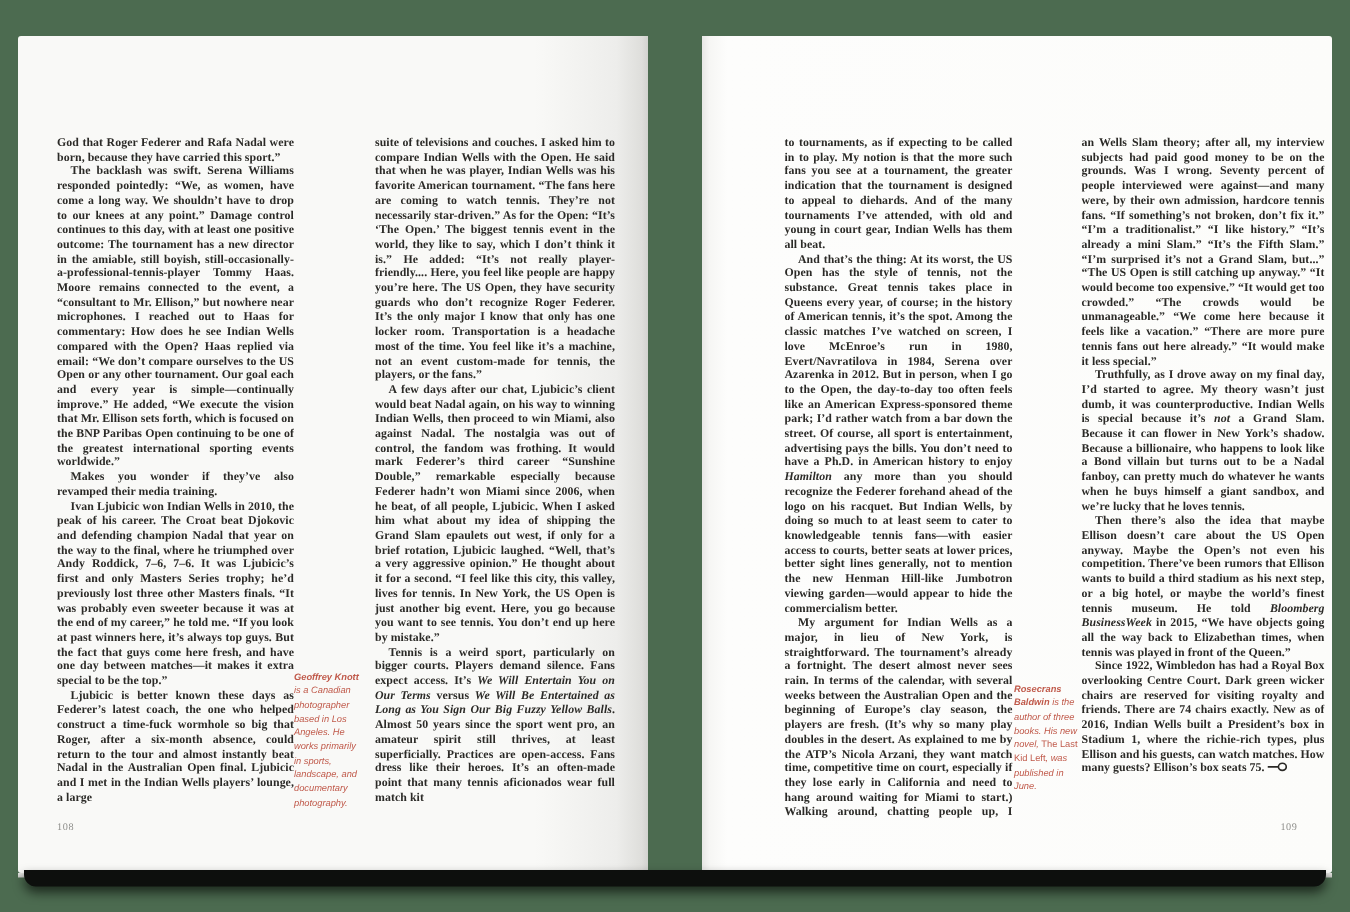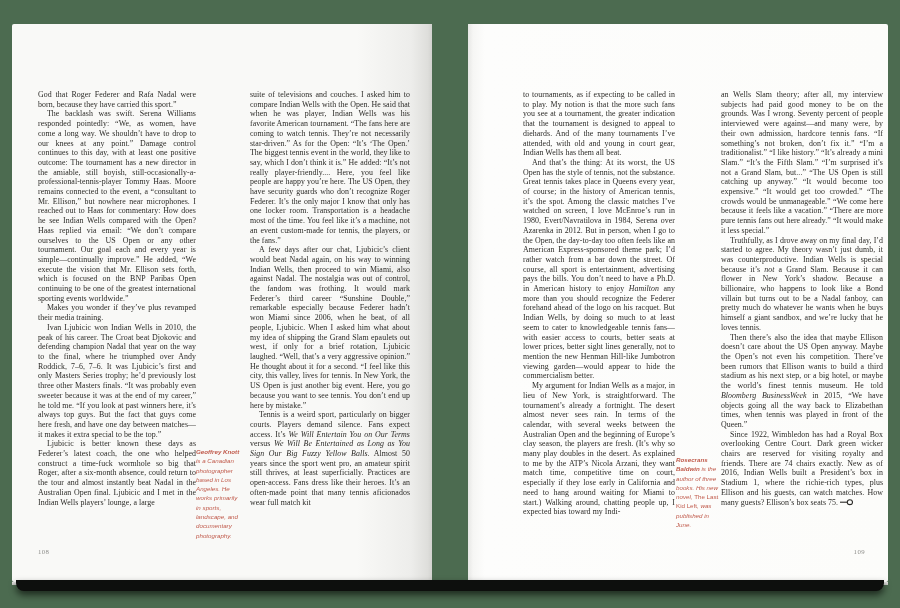--- a/index.html
+++ b/index.html
@@ -34,21 +34,21 @@
   }
   .page::after{ 
     content:"";position:absolute;left:0;right:0;bottom:-3px;height:3px;
     background:linear-gradient(to bottom,#e6e6e3,#c9c9c6);
   }
   .col{
     position:absolute;top:66px;height:456px;overflow:hidden;
     font-size:7.9px;line-height:9.7px;color:var(--ink);
     text-align:justify;letter-spacing:0.05px;
   }
-  .col p{text-align:justify;}
+  .col p{text-align:justify;font-weight:bold;}
   .col p.ind{text-indent:9px;}
   .page.left .c1{left:26px;width:158px;}
   .page.left .c2{left:238px;width:160px;}
   .page.right .c1{left:55px;width:152px;}
   .page.right .c2{left:253px;width:162px;}
   .note{
     position:absolute;width:46px;
     font-family:"Liberation Sans",sans-serif;font-style:italic;
     font-size:6.2px;line-height:9.3px;color:var(--accent);
     text-align:left;
@@ -68,21 +68,21 @@
 </head>
 <body>
 
 <div class="scene">
   <div class="book">
 
     <div class="page left">
       <div class="col c1">
           <p>God that Roger Federer and Rafa Nadal were born, because they have carried this sport.”</p>
           <p class="ind">The backlash was swift. Serena Williams responded pointedly: “We, as women, have come a long way. We shouldn’t have to drop to our knees at any point.” Damage control continues to this day, with at least one positive outcome: The tournament has a new director in the amiable, still boyish, still-occasionally-a-professional-tennis-player Tommy Haas. Moore remains connected to the event, a “consultant to Mr. Ellison,” but nowhere near microphones. I reached out to Haas for commentary: How does he see Indian Wells compared with the Open? Haas replied via email: “We don’t compare ourselves to the US Open or any other tournament. Our goal each and every year is simple—continually improve.” He added, “We execute the vision that Mr. Ellison sets forth, which is focused on the BNP Paribas Open continuing to be one of the greatest international sporting events worldwide.”</p>
-          <p class="ind">Makes you wonder if they’ve plus revamped their media training.</p>
+          <p class="ind">Makes you wonder if they’ve also revamped their media training.</p>
           <p class="ind">Ivan Ljubicic won Indian Wells in 2010, the peak of his career. The Croat beat Djokovic and defending champion Nadal that year on the way to the final, where he triumphed over Andy Roddick, 7–6, 7–6. It was Ljubicic’s first and only Masters Series trophy; he’d previously lost three other Masters finals. “It was probably even sweeter because it was at the end of my career,” he told me. “If you look at past winners here, it’s always top guys. But the fact that guys come here fresh, and have one day between matches—it makes it extra special to be the top.”</p>
           <p class="ind">Ljubicic is better known these days as Federer’s latest coach, the one who helped construct a time-fuck wormhole so big that Roger, after a six-month absence, could return to the tour and almost instantly beat Nadal in the Australian Open final. Ljubicic and I met in the Indian Wells players’ lounge, a large</p>
         </div>
       <div class="col c2">
           <p>suite of televisions and couches. I asked him to compare Indian Wells with the Open. He said that when he was player, Indian Wells was his favorite American tournament. “The fans here are coming to watch tennis. They’re not necessarily star-driven.” As for the Open: “It’s ‘The Open.’ The biggest tennis event in the world, they like to say, which I don’t think it is.” He added: “It’s not really player-friendly.... Here, you feel like people are happy you’re here. The US Open, they have security guards who don’t recognize Roger Federer. It’s the only major I know that only has one locker room. Transportation is a headache most of the time. You feel like it’s a machine, not an event custom-made for tennis, the players, or the fans.”</p>
           <p class="ind">A few days after our chat, Ljubicic’s client would beat Nadal again, on his way to winning Indian Wells, then proceed to win Miami, also against Nadal. The nostalgia was out of control, the fandom was frothing. It would mark Federer’s third career “Sunshine Double,” remarkable especially because Federer hadn’t won Miami since 2006, when he beat, of all people, Ljubicic. When I asked him what about my idea of shipping the Grand Slam epaulets out west, if only for a brief rotation, Ljubicic laughed. “Well, that’s a very aggressive opinion.” He thought about it for a second. “I feel like this city, this valley, lives for tennis. In New York, the US Open is just another big event. Here, you go because you want to see tennis. You don’t end up here by mistake.”</p>
           <p class="ind">Tennis is a weird sport, particularly on bigger courts. Players demand silence. Fans expect access. It’s <i>We Will Entertain You on Our Terms</i> versus <i>We Will Be Entertained as Long as You Sign Our Big Fuzzy Yellow Balls</i>. Almost 50 years since the sport went pro, an amateur spirit still thrives, at least superficially. Practices are open-access. Fans dress like their heroes. It’s an often-made point that many tennis aficionados wear full match kit</p>
         </div>
       <div class="note">
         <b>Geoffrey Knott</b><span> is a Canadian photographer based in Los Angeles. He works primarily in sports, landscape, and documentary photography.</span>

